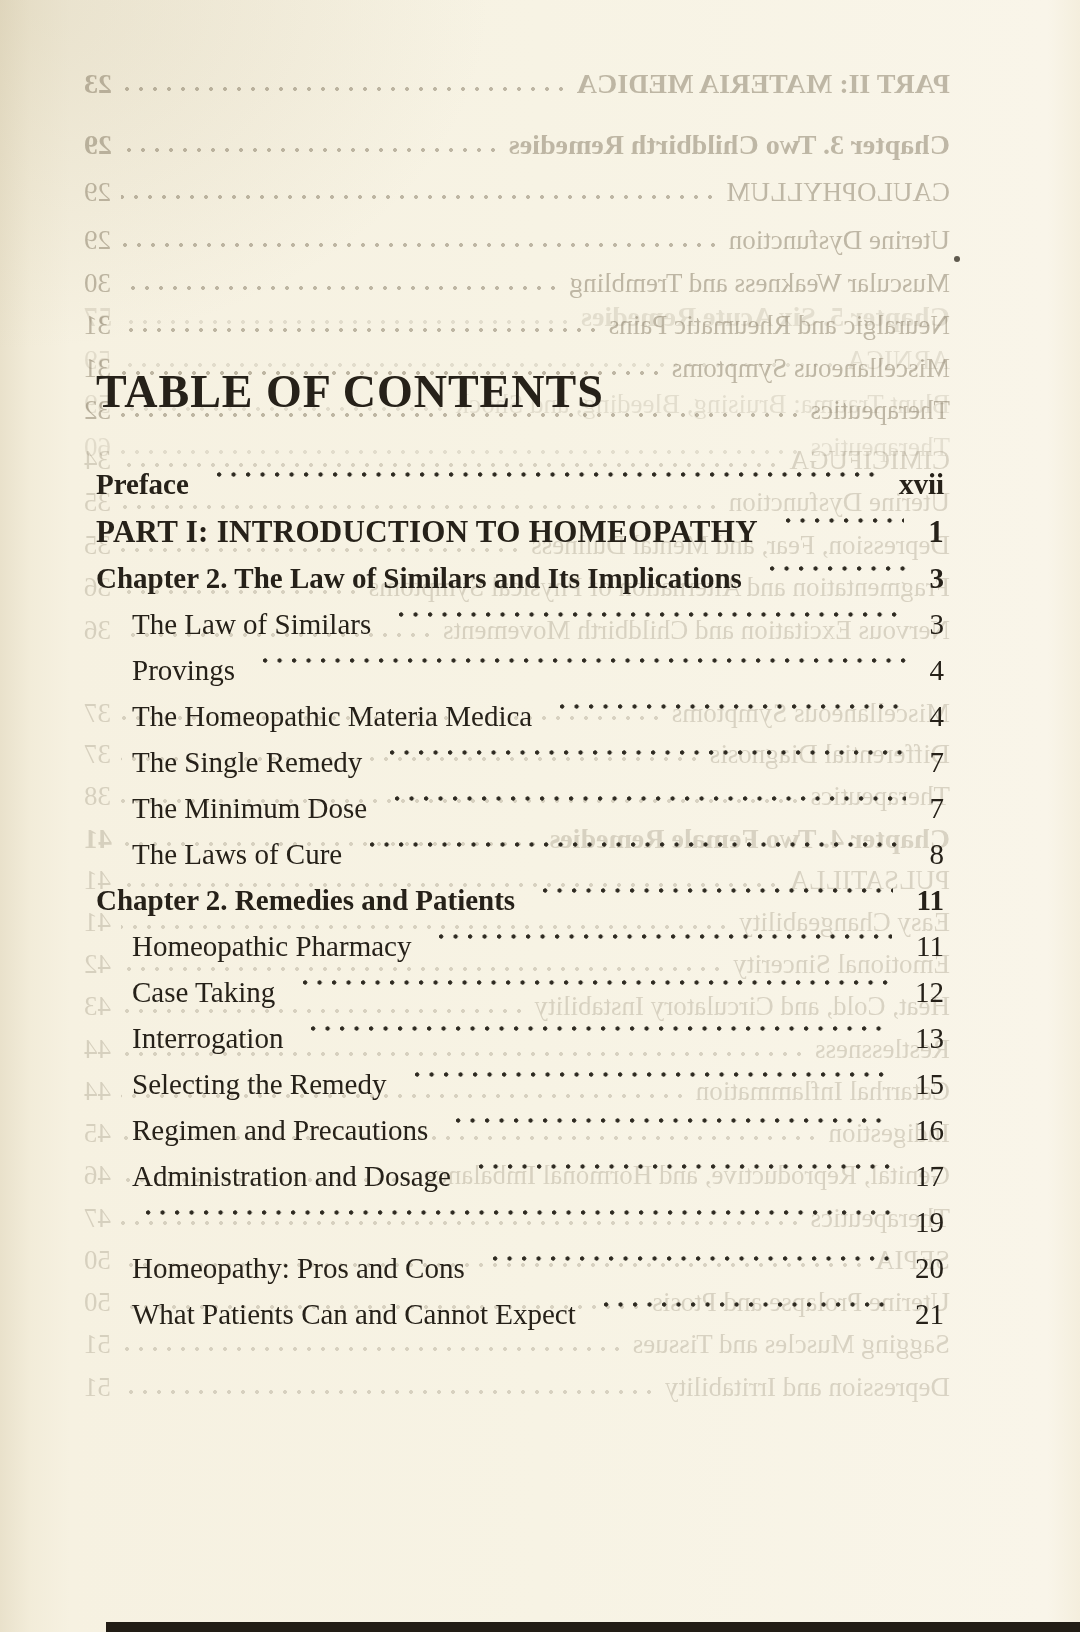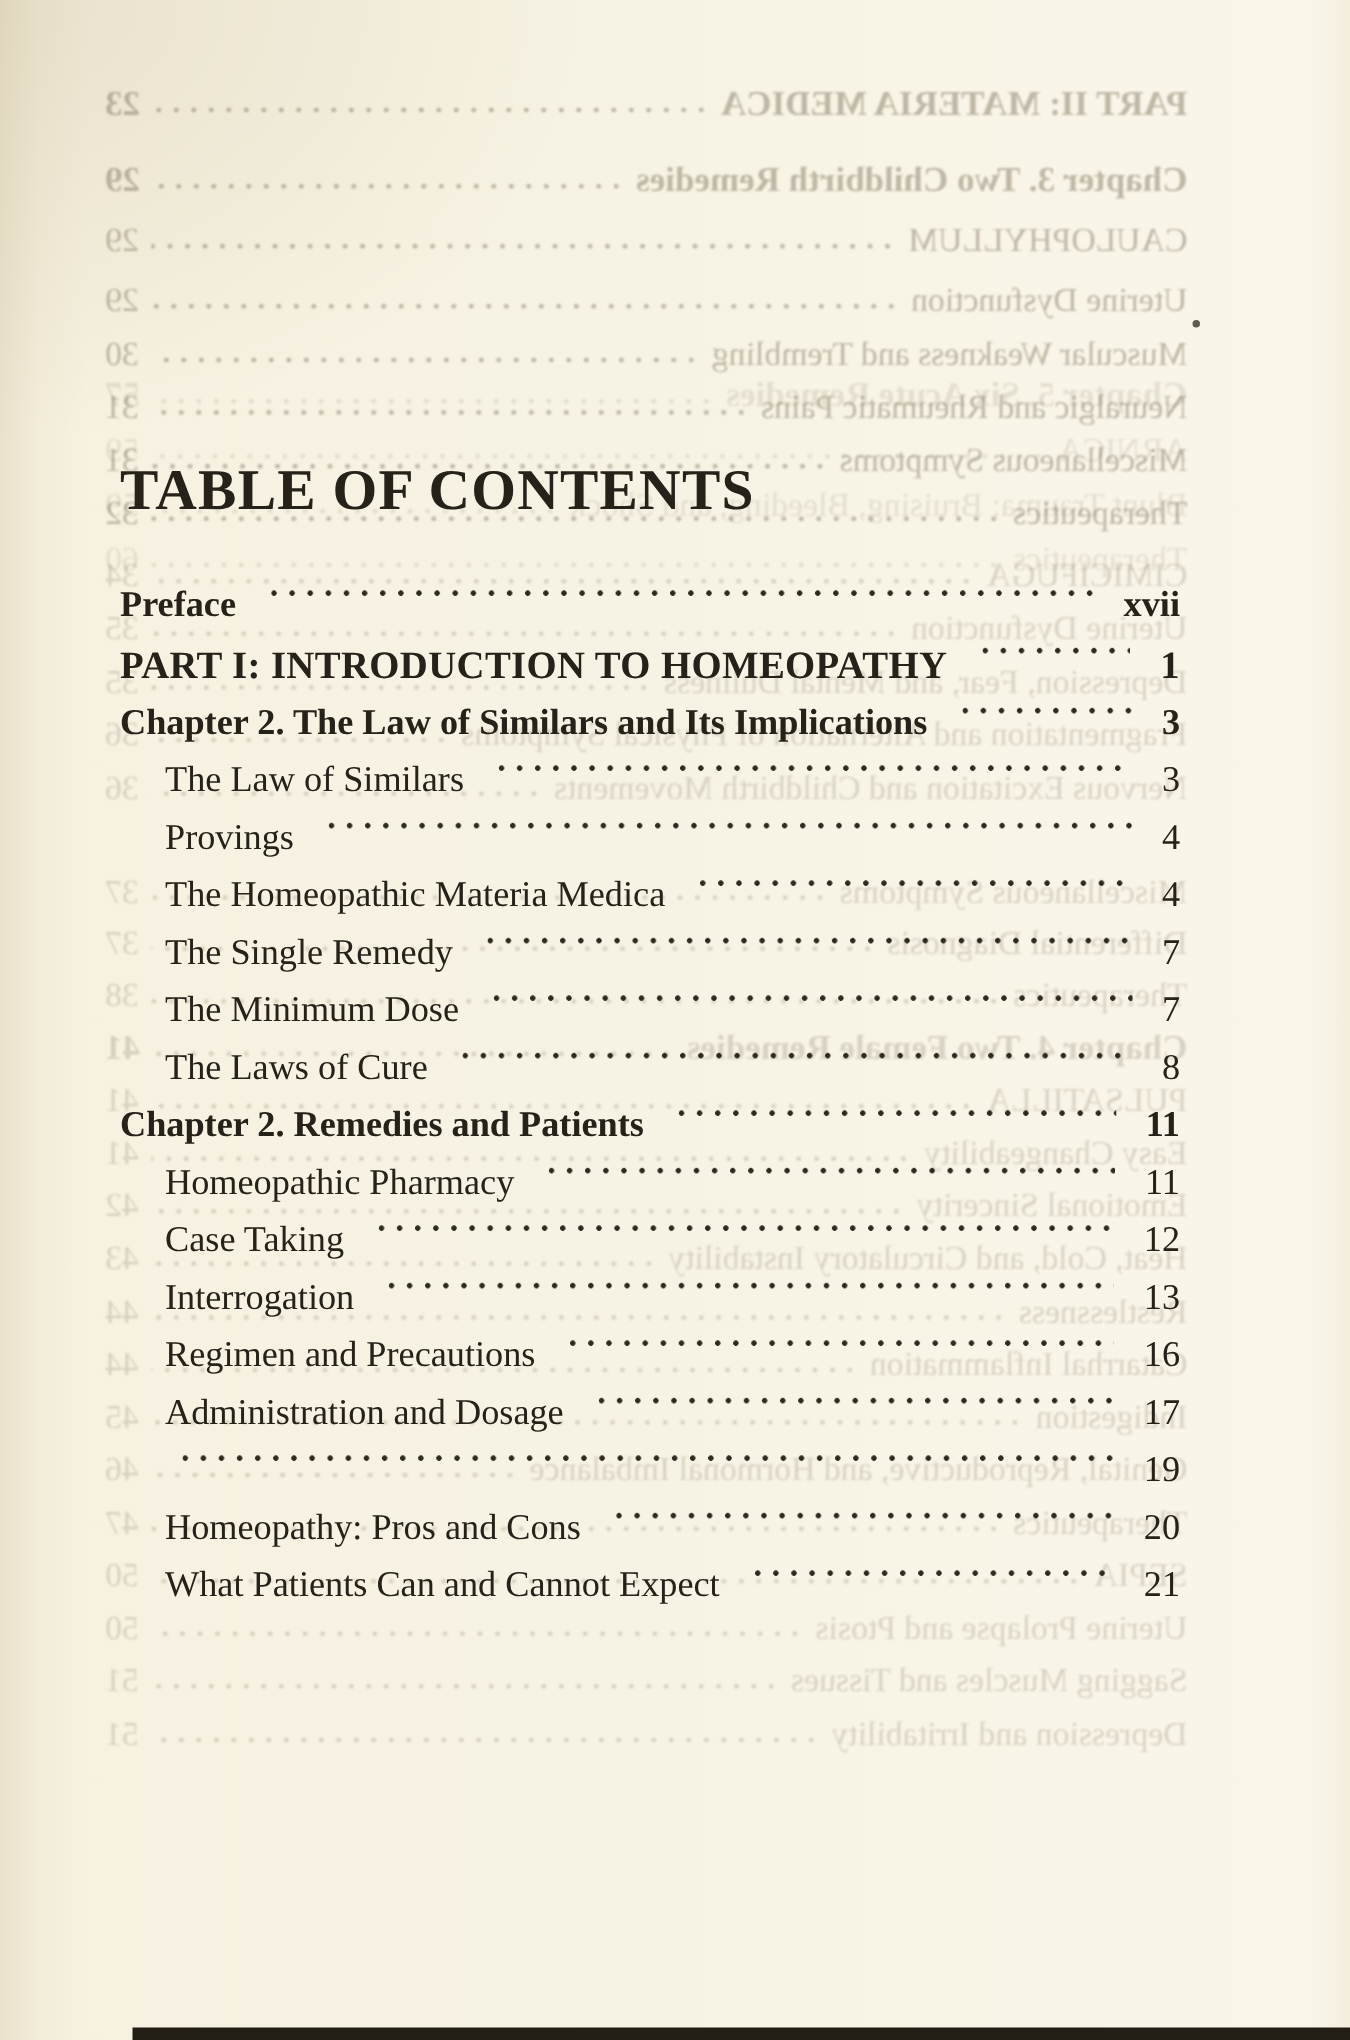--- a/index.html
+++ b/index.html
@@ -339,20 +339,25 @@
         <span class="label">Case Taking</span>
         <span class="dots"></span>
         <span class="pg">12</span>
       </div>
     <div class="row indent">
         <span class="label">Interrogation</span>
         <span class="dots"></span>
         <span class="pg">13</span>
       </div>
     <div class="row indent">
+        <span class="label">Selecting the Remedy</span>
+        <span class="dots"></span>
+        <span class="pg">15</span>
+      </div>
+    <div class="row indent">
         <span class="label">Regimen and Precautions</span>
         <span class="dots"></span>
         <span class="pg">16</span>
       </div>
     <div class="row indent">
         <span class="label">Administration and Dosage</span>
         <span class="dots"></span>
         <span class="pg">17</span>
       </div>
     <div class="row indent">

